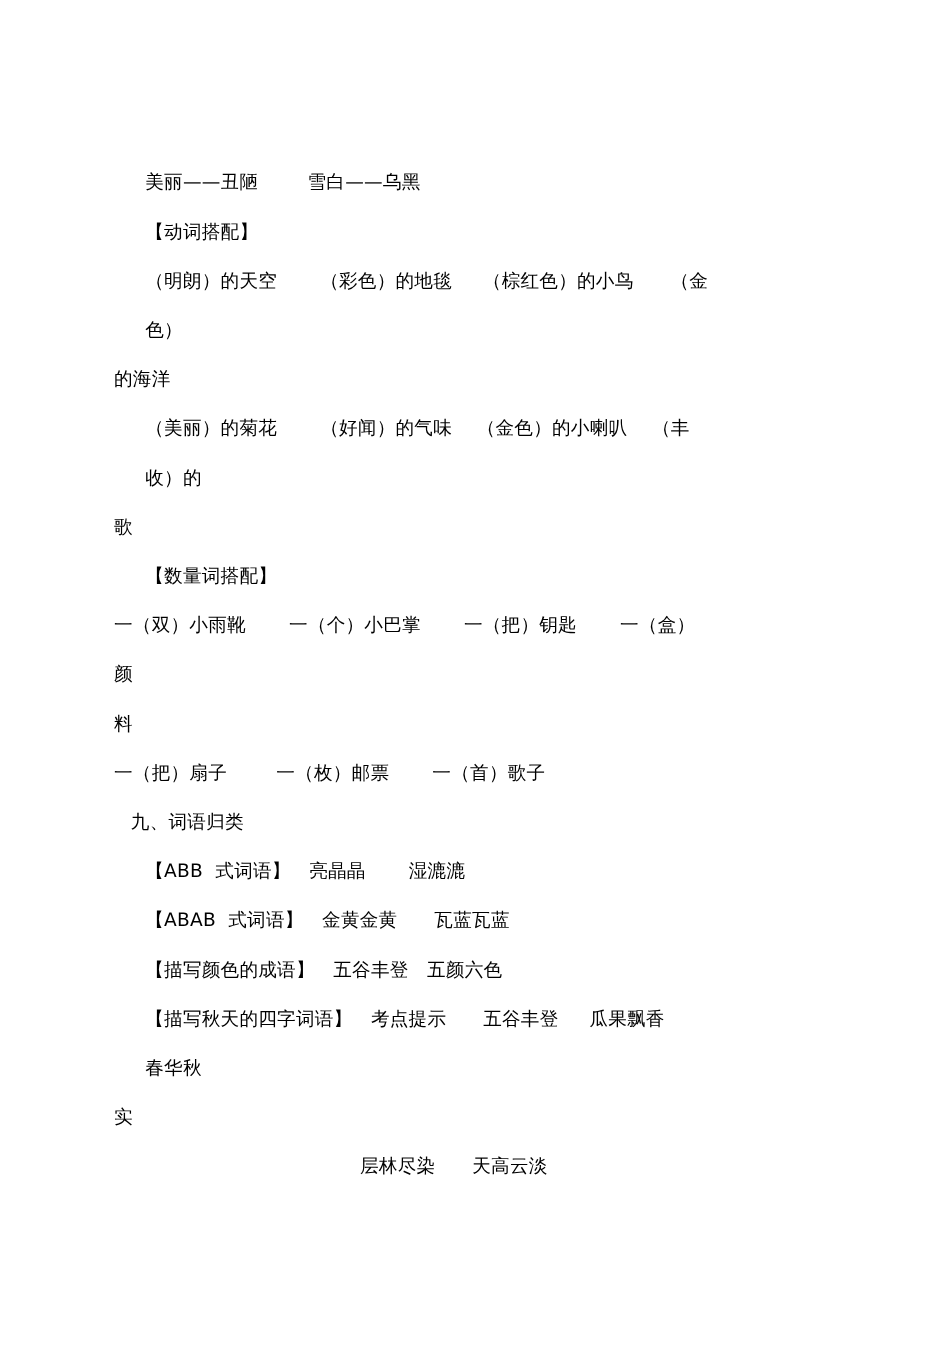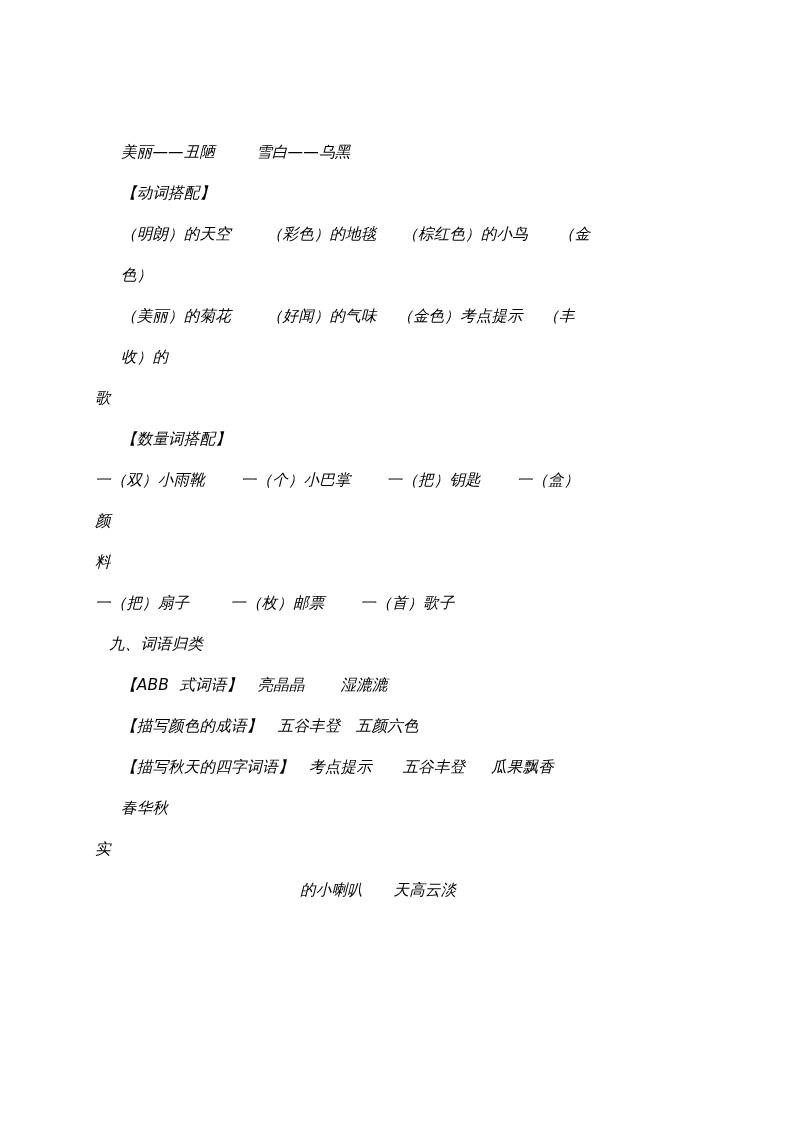--- a/index.html
+++ b/index.html
@@ -16,47 +16,48 @@
     overflow: hidden;
   }
   .page {
     position: absolute;
     left: 0;
     top: 0;
     width: 658px;
     height: 1122px;
     box-sizing: border-box;
     padding: 132px 63px 60px 95px;
-    font-style: italic;
   }
   .doc-line {
     font-size: 15.5px;
     line-height: 41px;
     white-space: pre-wrap;
     letter-spacing: 0.2px;
   }
   .indent-1 { text-indent: 0; padding-left: 0; }
   .indent-2 { padding-left: 26px; }
   .indent-3 { padding-left: 14px; }
   .center-ish { padding-left: 205px; }
 </style>
 </head>
 <body>
 
 <div class="page">
   <div id="doc-body">
       <div class="doc-line indent-2">美丽——丑陋        雪白——乌黑</div>
       <div class="doc-line indent-2">【动词搭配】</div>
       <div class="doc-line indent-2">（明朗）的天空       （彩色）的地毯     （棕红色）的小鸟      （金色）</div>
-      <div class="doc-line indent-2">（美丽）的菊花       （好闻）的气味    （金色）考点提示    （丰收）的</div>
+      <div class="doc-line indent-1">的海洋</div>
+      <div class="doc-line indent-2">（美丽）的菊花       （好闻）的气味    （金色）的小喇叭    （丰收）的</div>
       <div class="doc-line indent-1">歌</div>
       <div class="doc-line indent-2">【数量词搭配】</div>
       <div class="doc-line indent-1">一（双）小雨靴       一（个）小巴掌       一（把）钥匙       一（盒）颜</div>
       <div class="doc-line indent-1">料</div>
       <div class="doc-line indent-1">一（把）扇子        一（枚）邮票       一（首）歌子</div>
       <div class="doc-line indent-3">九、词语归类</div>
       <div class="doc-line indent-2">【ABB  式词语】   亮晶晶       湿漉漉</div>
+      <div class="doc-line indent-2">【ABAB  式词语】   金黄金黄      瓦蓝瓦蓝</div>
       <div class="doc-line indent-2">【描写颜色的成语】   五谷丰登   五颜六色</div>
       <div class="doc-line indent-2">【描写秋天的四字词语】   考点提示      五谷丰登     瓜果飘香     春华秋</div>
       <div class="doc-line indent-1">实</div>
-      <div class="doc-line center-ish">的小喇叭      天高云淡</div>
+      <div class="doc-line center-ish">层林尽染      天高云淡</div>
     </div>
 </div>
 
 </body></html>

